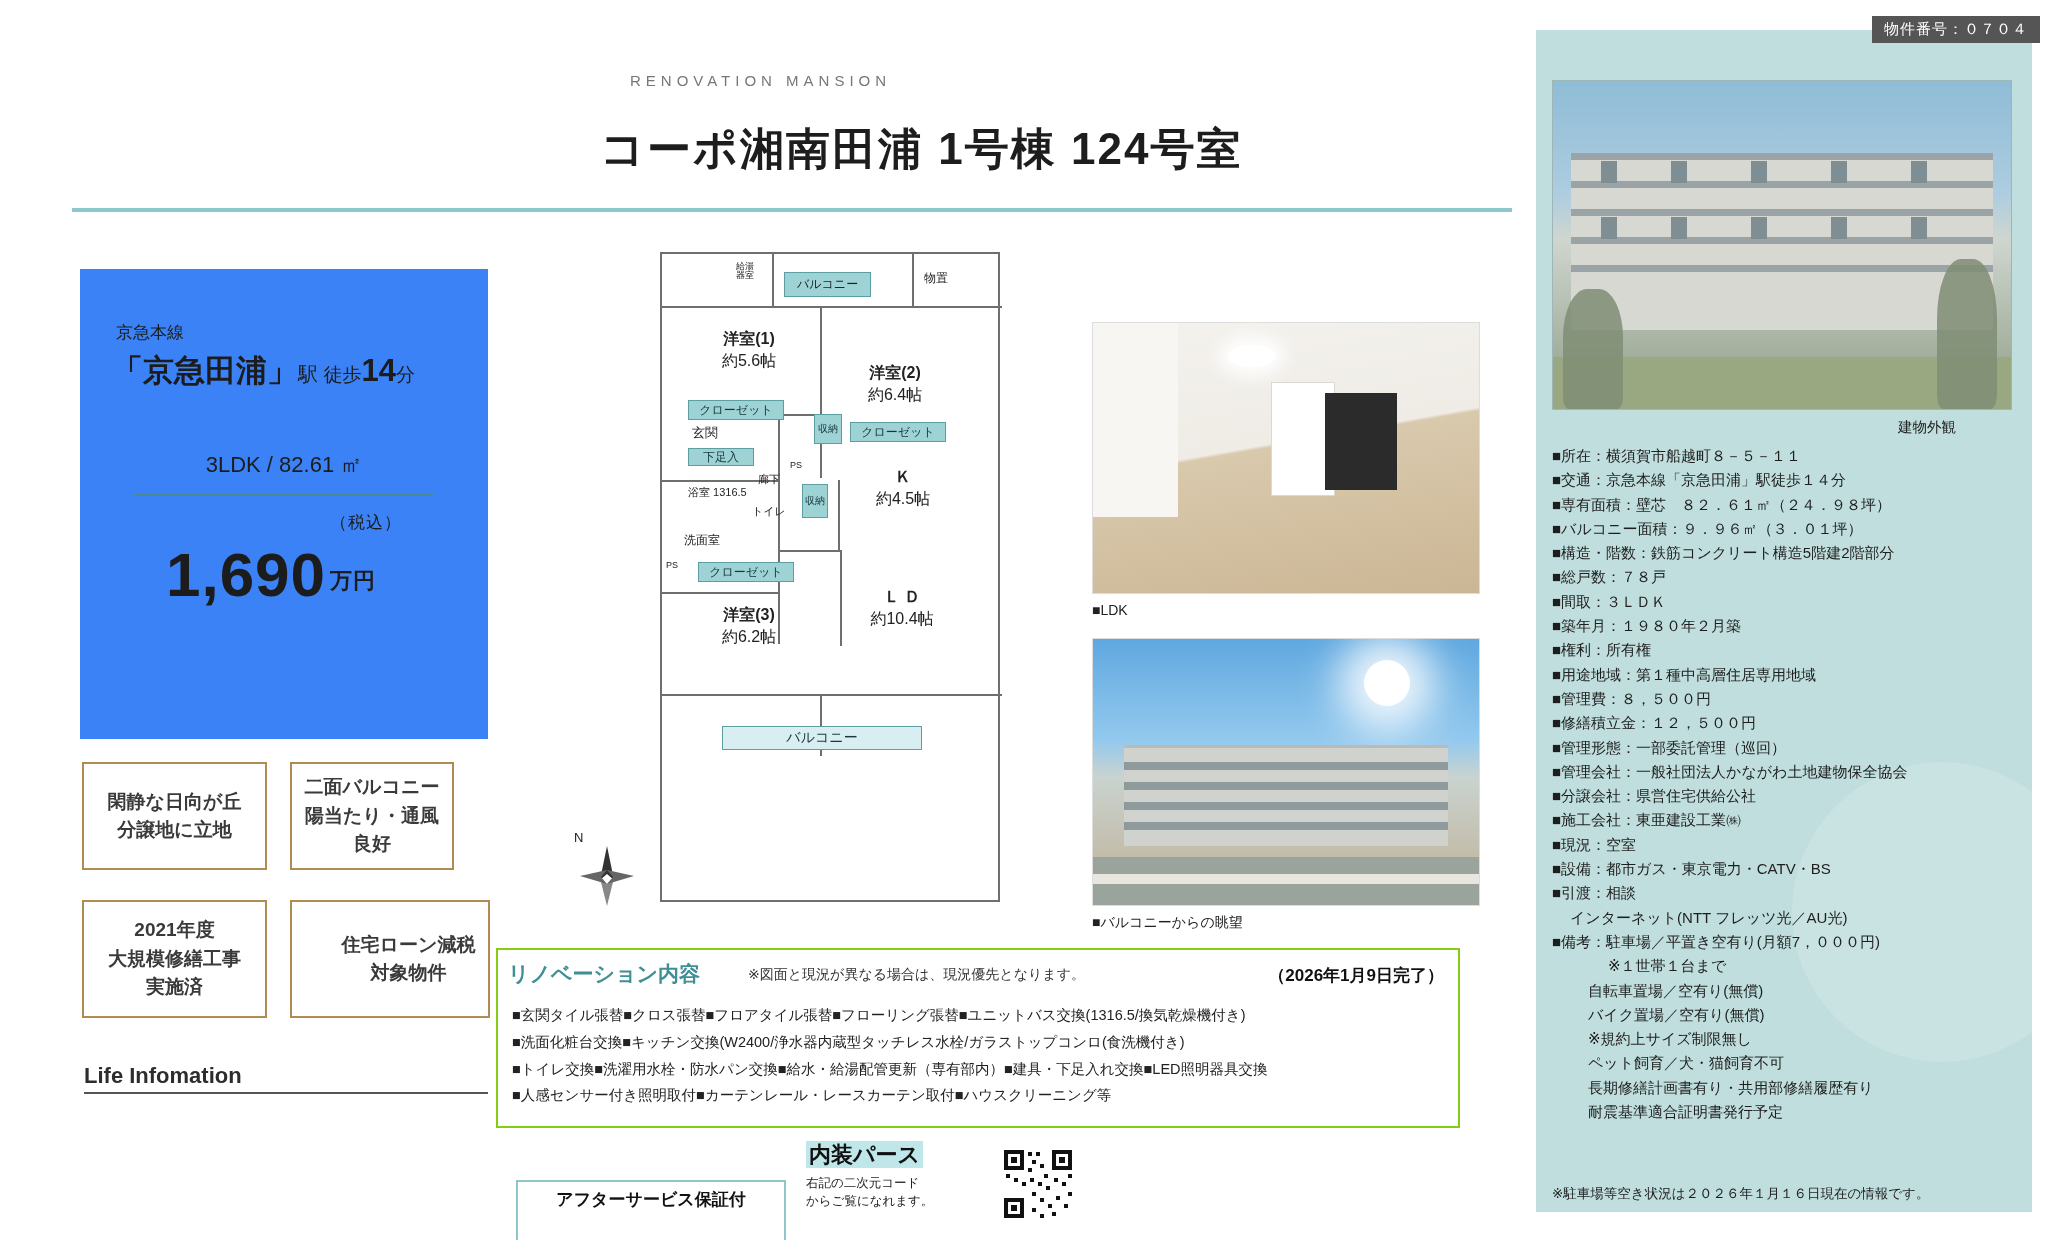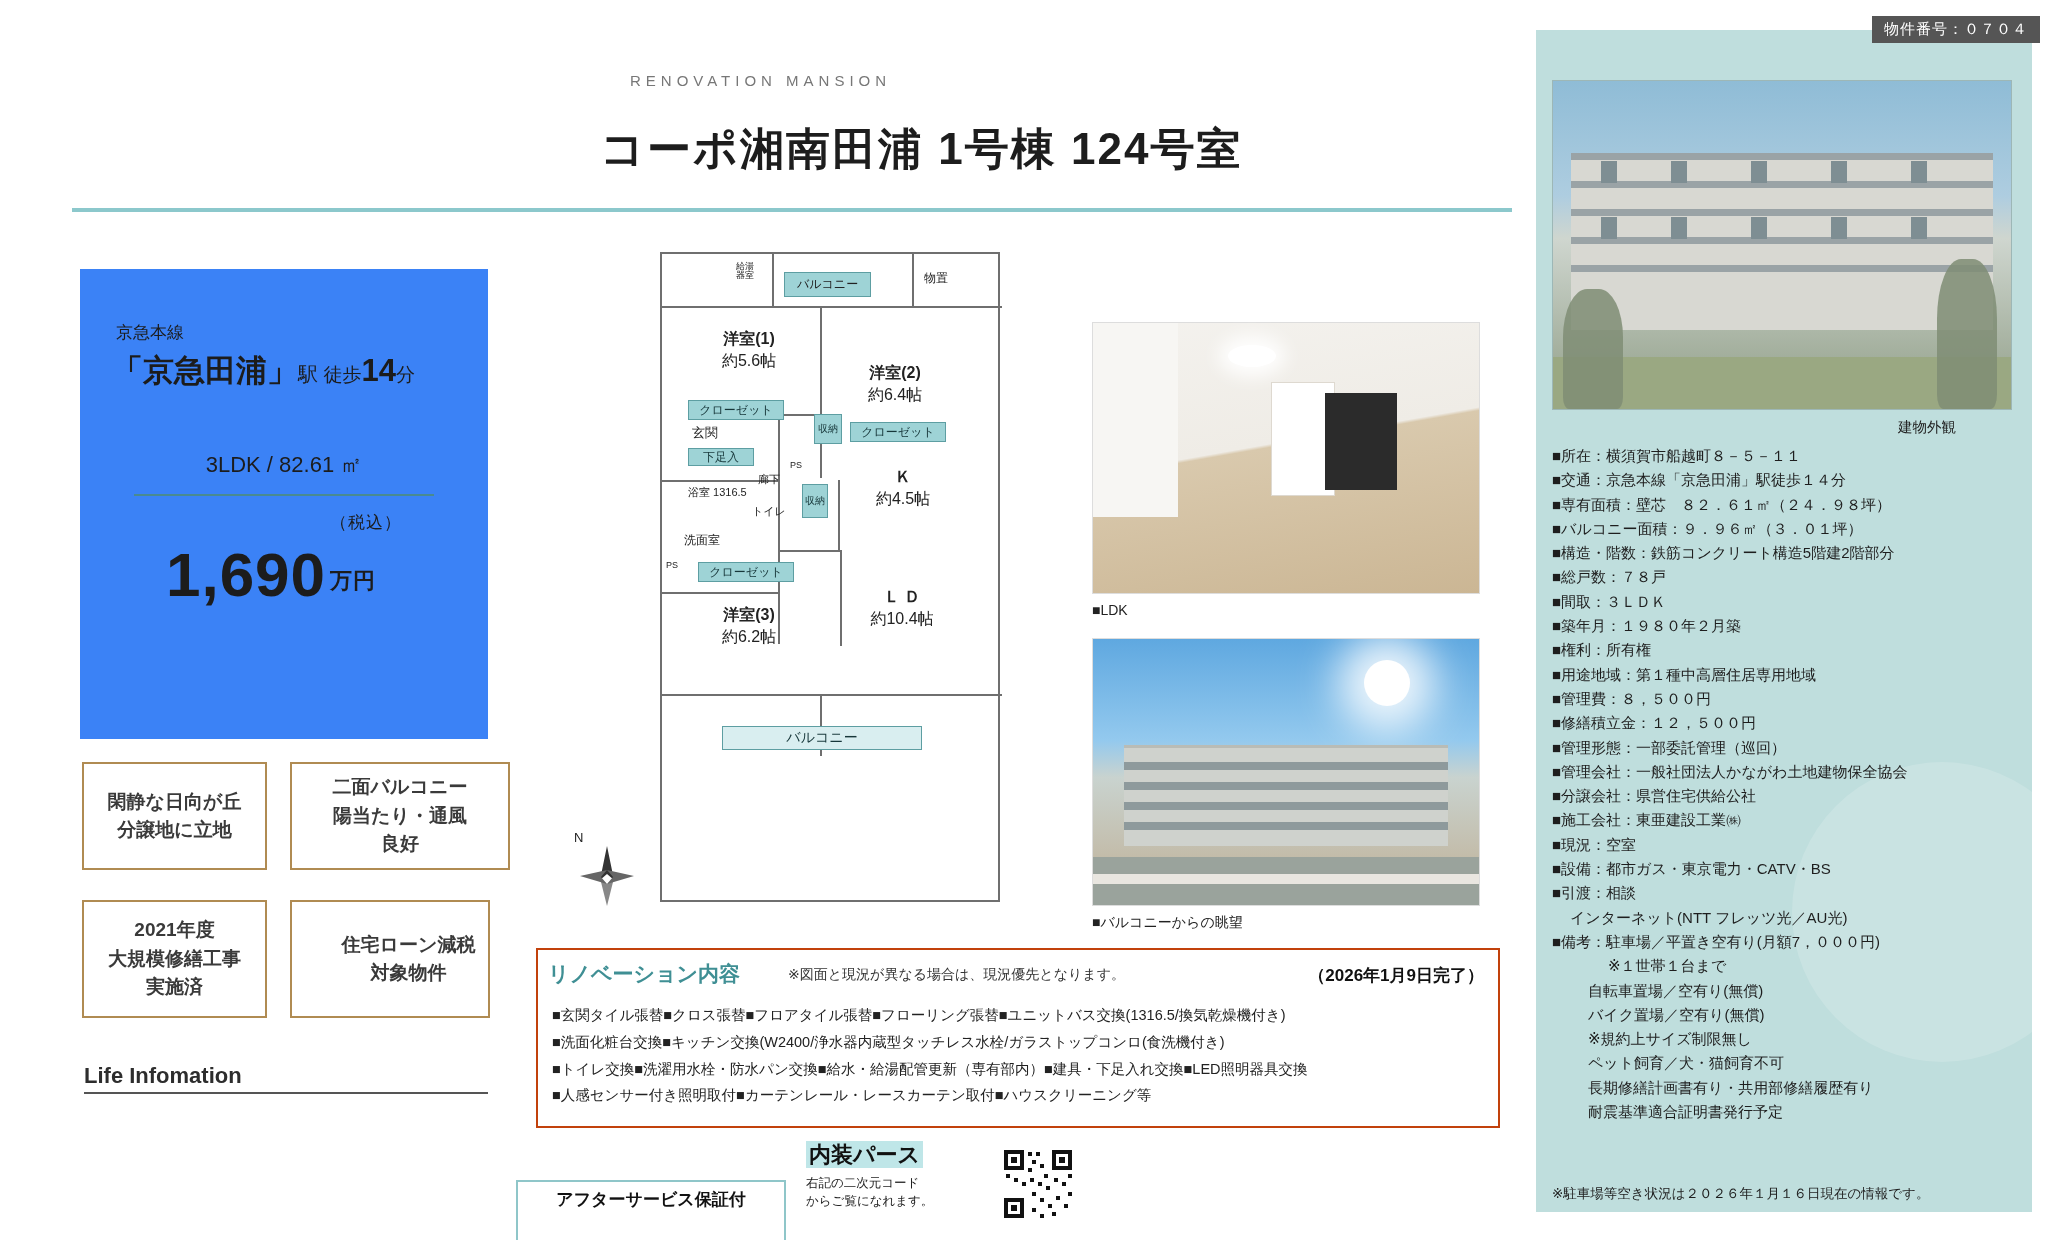--- a/index.html
+++ b/index.html
@@ -50,21 +50,21 @@
   .lb-price-wrap { display: inline-flex; align-items: flex-end; justify-content:center; }
   .lb-price-right { text-align: left; margin-left: 4px; padding-bottom: 8px; }
 
   
   .feat {
     position: absolute; border: 2px solid #b08b52; color: #3a3a3a;
     display: flex; align-items: center; justify-content: center; text-align: center;
     font-size: 19px; line-height: 1.5; font-weight: bold;
   }
   .feat.f1 { left: 82px;  top: 762px; width: 185px; height: 108px; }
-  .feat.f2 { left: 290px; top: 762px; width: 220px; height: 108px; }
+  .feat.f2 { left: 290px; top: 762px; width: 164px; height: 108px; }
   .feat.f3 { left: 82px;  top: 900px; width: 185px; height: 118px; }
   .feat.f4 { left: 290px; top: 900px; width: 200px; height: 118px; padding-left: 37px; }
 
   .life-title {
     position: absolute; left: 84px; top: 1063px;
     font-size: 22px; font-weight: bold; color: #2d2d2d;
   }
   .life-rule { position: absolute; left: 84px; top: 1092px; width: 404px; height: 2px; background: #555; }
   .life-list {
     position: absolute; left: 84px; top: 1100px; width: 420px;
@@ -102,22 +102,22 @@
     border: 1px solid #ddd; overflow: hidden;
   }
   .photo2 .bldg { position:absolute; left: 8%; top: 40%; width: 84%; height: 38%; background:#cfd2cd; border-top:3px solid #b9bcb6;}
   .photo2 .bldg .row { position:absolute; left:0; right:0; height: 8px; background:#8e9a9c; }
   .photo2 .sun { position:absolute; right: 18%; top: 8%; width: 46px; height: 46px; border-radius:50%; background:#fff; box-shadow:0 0 40px 26px rgba(255,255,255,.85);}
   .photo2 .rail { position:absolute; left:0; bottom: 8%; width: 100%; height: 10px; background:#e9e6e0;}
   .photo2 .ground { position:absolute; left:0; bottom:0; width:100%; height: 18%; background:#9aa39c;}
 
   
   .reno {
-    position: absolute; left: 536px; top: 948px; width: 964px; height: 180px;
-    border: 2px solid #c2410c;
+    position: absolute; left: 496px; top: 948px; width: 964px; height: 180px;
+    border: 2px solid #84cc16;
   }
   .reno-title { position: absolute; left: 10px; top: 10px; font-size: 21px; font-weight: bold; color: #3f8f94; }
   .reno-note { position: absolute; left: 250px; top: 16px; font-size: 14px; color: #333; }
   .reno-date { position: absolute; right: 14px; top: 14px; font-size: 17px; font-weight: bold; color: #111; }
   .reno-body { position: absolute; left: 14px; top: 52px; right: 10px; font-size: 14.5px; line-height: 1.85; color: #222; }
 
   .after {
     position: absolute; left: 516px; top: 1180px; width: 270px; height: 84px;
     border: 2px solid #8fc6c9;
   }

